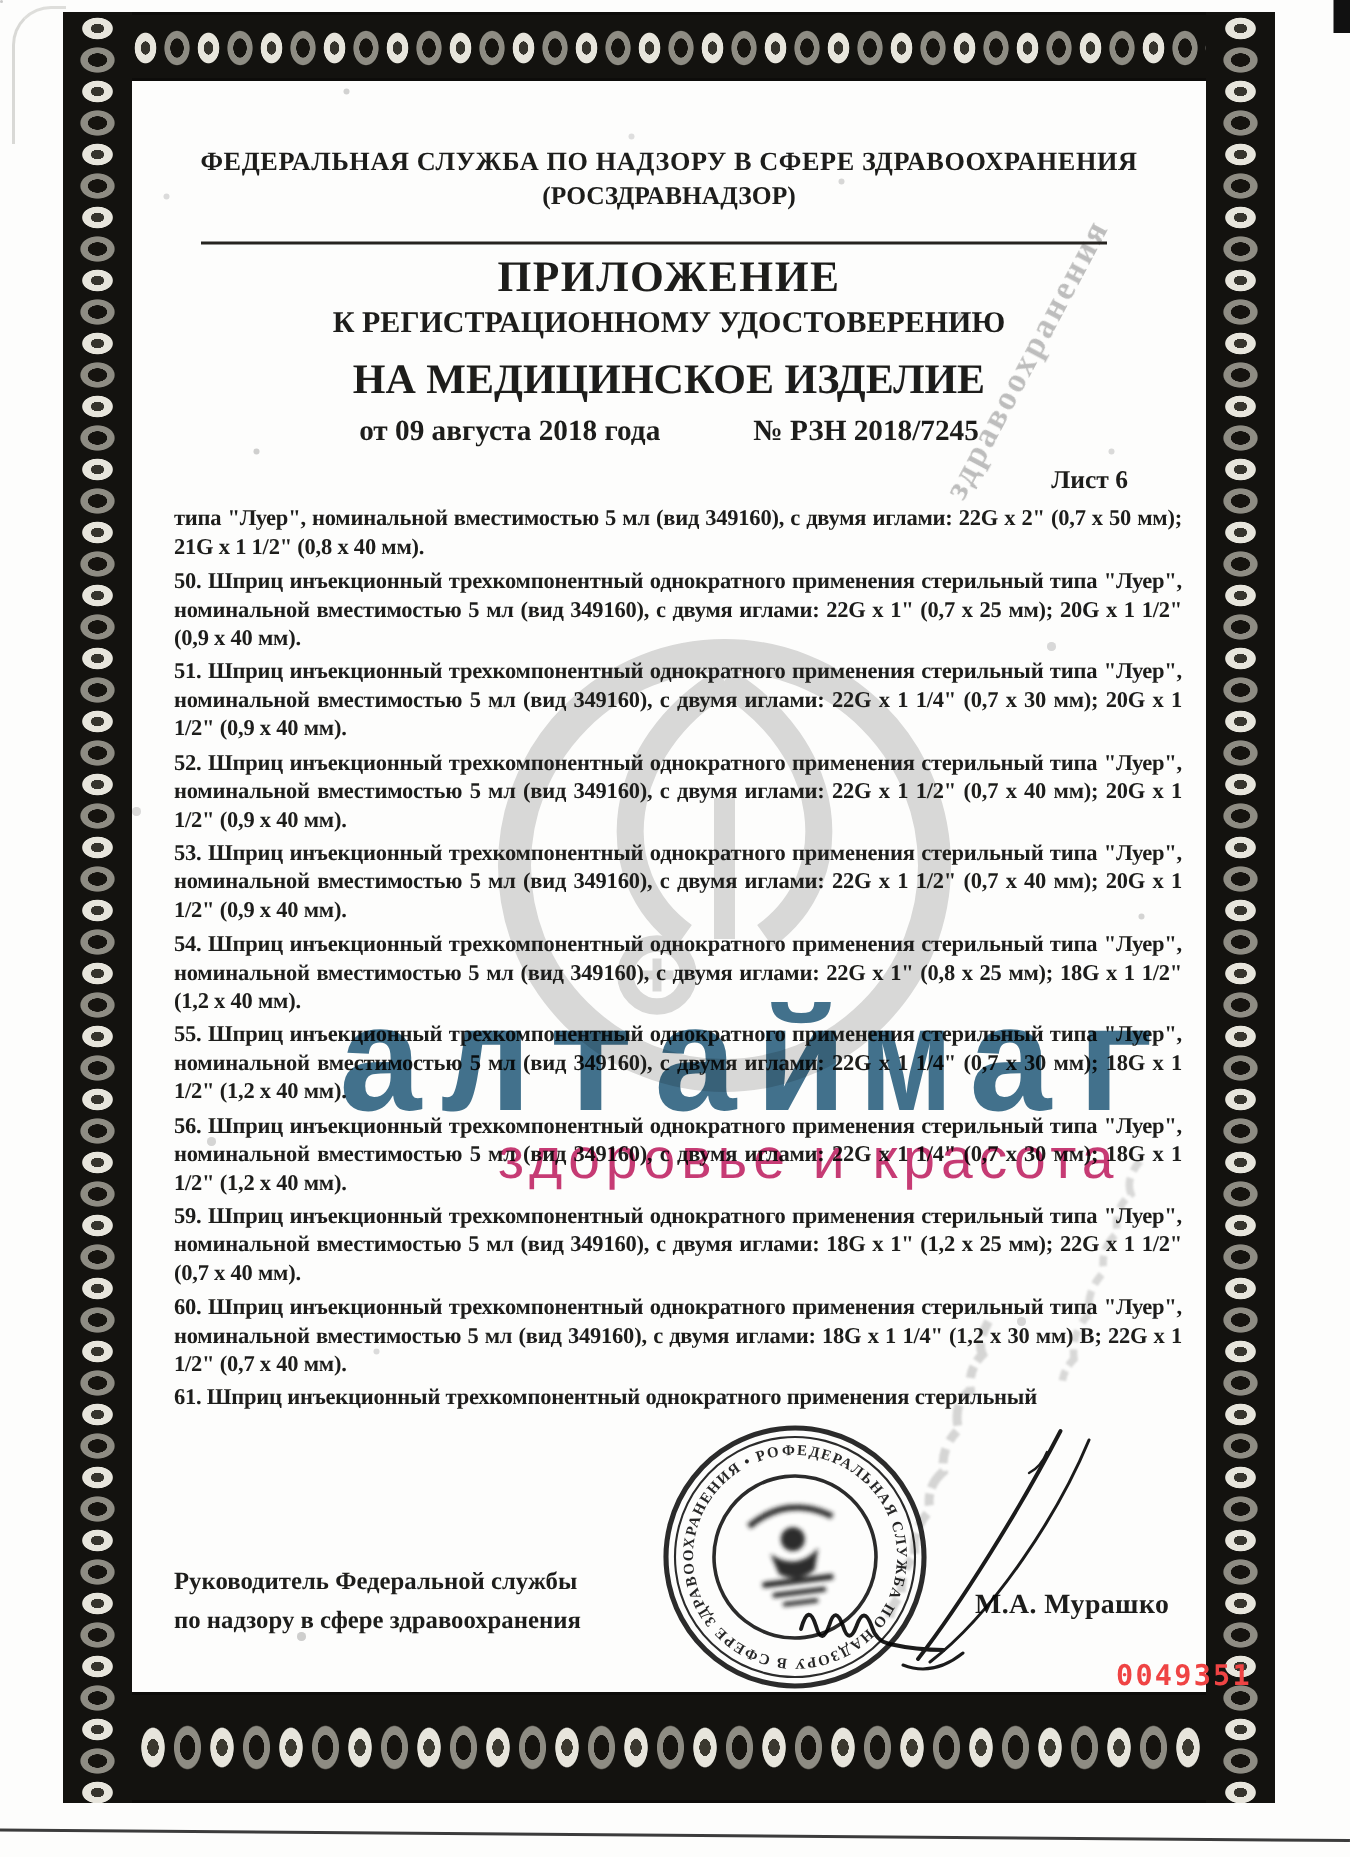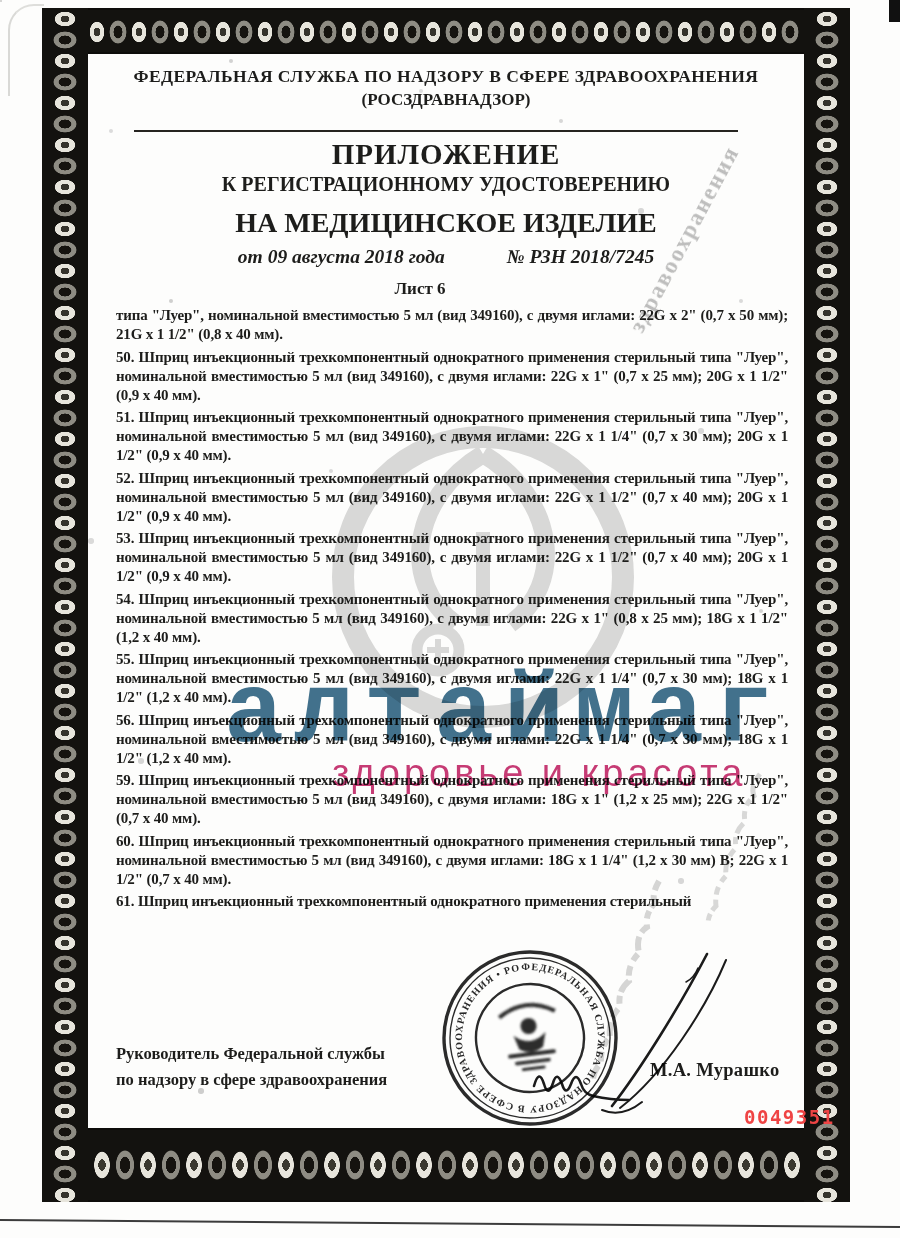--- a/index.html
+++ b/index.html
@@ -32,30 +32,30 @@
     background-image:
       radial-gradient(ellipse 7px 5px at 23px 11px,#35332c 62%,rgba(0,0,0,0) 64%),
       radial-gradient(ellipse 17px 12px at 23px 11px,#e7e5dc 58%,rgba(0,0,0,0) 62%),
       radial-gradient(ellipse 10px 7px at 23px 32px,#15130f 62%,rgba(0,0,0,0) 66%),
       radial-gradient(ellipse 19px 14px at 23px 32px,#8e8c83 58%,rgba(0,0,0,0) 62%);
     background-size:100% 42px;background-repeat:repeat-y;
   }
   .band.left{left:42px;}
   .band.right{left:804px;}
   
-  .content{position:absolute;left:88px;top:36px;width:716px;height:958px;z-index:2;}
+  .content{position:absolute;left:88px;top:67px;width:716px;height:958px;z-index:2;}
   .hline{position:absolute;width:100%;text-align:center;font-weight:700;}
   .agency1{top:30px;font-size:17.5px;letter-spacing:.4px;}
   .agency2{top:54px;font-size:17px;}
   .rule{position:absolute;top:94px;left:46px;width:604px;border-top:2px solid #262420;}
   .t1{top:102px;font-size:29px;letter-spacing:1px;}
   .t2{top:137px;font-size:20px;}
   .t3{top:171px;font-size:28px;}
-  .dateline{position:absolute;top:210px;width:100%;display:flex;justify-content:center;gap:62px;font-weight:700;font-size:19.5px;font-style:italic;}
-  .sheet{top:243px;padding-right:52px;box-sizing:border-box;font-size:17px;}
+  .dateline{position:absolute;top:210px;width:100%;display:flex;justify-content:center;gap:62px;font-weight:700;font-size:19.5px;}
+  .sheet{top:243px;text-align:right;padding-right:52px;box-sizing:border-box;font-size:17px;}
   .bodytext{position:absolute;top:270px;left:28px;right:16px;font-size:15px;line-height:19px;
     font-weight:700;text-align:justify;letter-spacing:-.15px;}
   .bodytext p{margin:0 0 3.5px 0;}
   .signer{position:absolute;font-weight:700;font-size:16.5px;}
   .signer1{left:116px;top:1044px;}
   .signer2{left:116px;top:1070px;}
   .signname{position:absolute;left:650px;top:1060px;font-weight:700;font-size:18.5px;letter-spacing:.3px;}
   .serial{position:absolute;left:744px;top:1106px;font-family:"DejaVu Sans Mono",monospace;
     font-weight:700;font-size:19px;letter-spacing:1.5px;color:#ef4444;z-index:4;}
   

